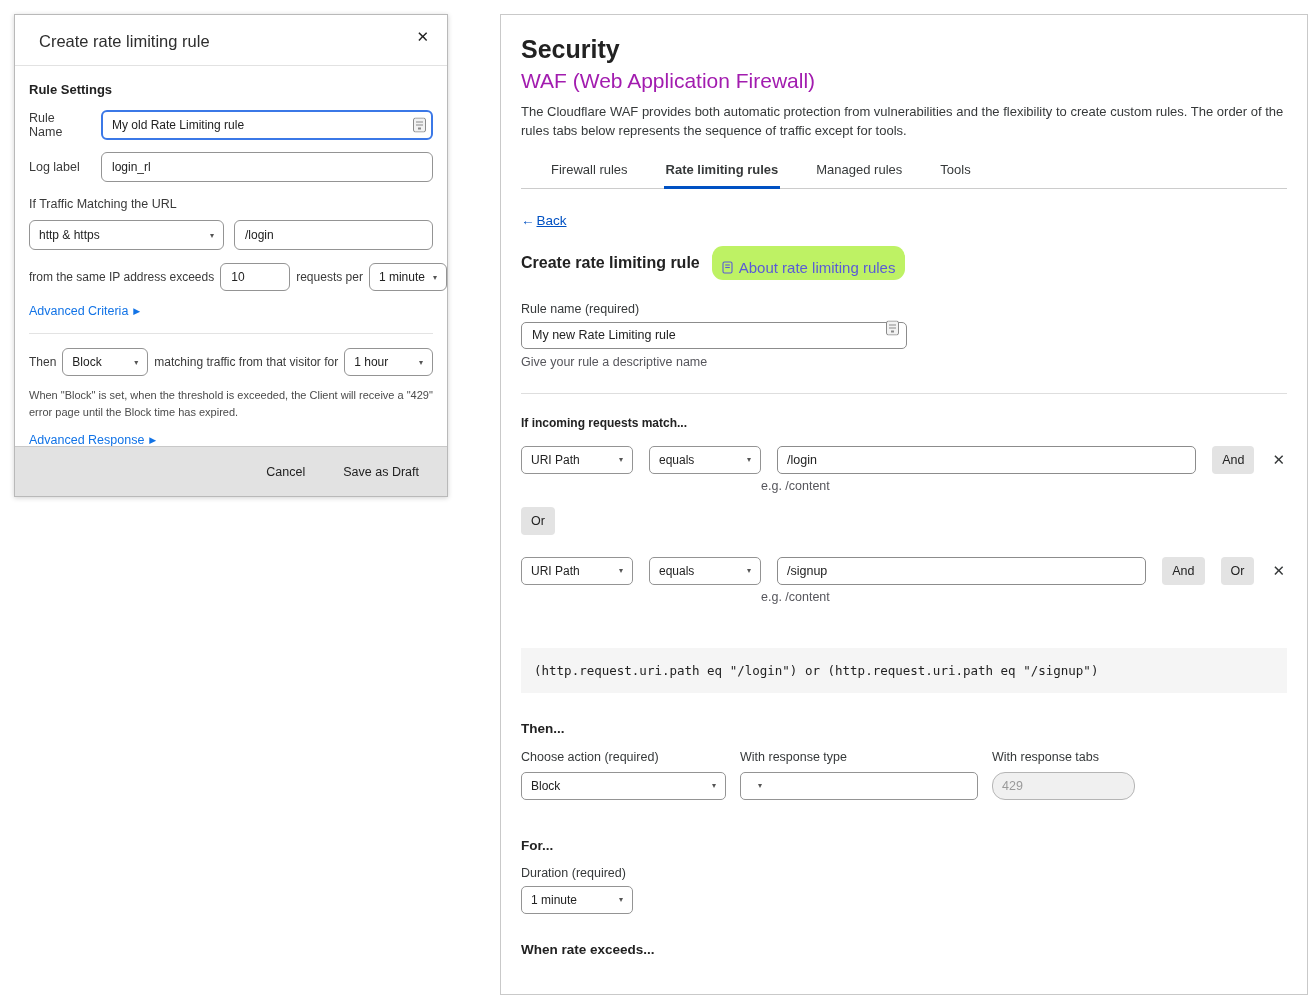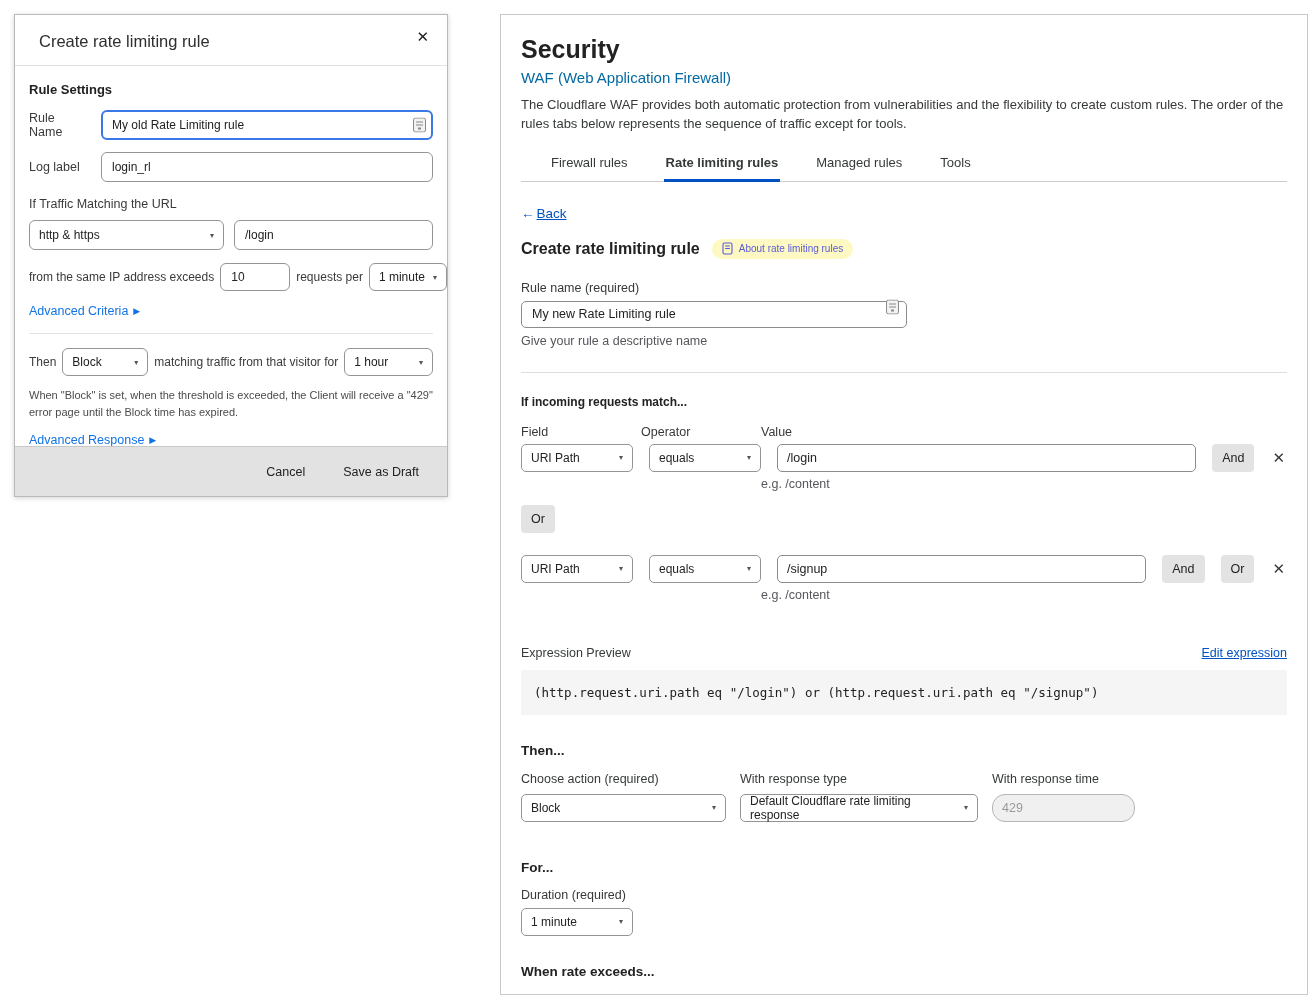--- a/index.html
+++ b/index.html
@@ -37,33 +37,33 @@
   .modal-footer { position:absolute; left:0; right:0; bottom:0; height:50px; background:#e2e2e2;
                   border-top:1px solid #c8c8c8; display:flex; align-items:center; justify-content:flex-end;
                   gap:38px; padding-right:28px; }
   .footer-btn { background:none; border:none; font-size:12.5px; color:#222; cursor:pointer;
                 font-family:"Liberation Sans", sans-serif; }
 
   
   .panel { position:absolute; left:500px; top:14px; width:808px; height:981px;
            background:#fff; border:1px solid #c9c9c9; padding:20px 20px; overflow:hidden; }
   .p-title { font-size:25px; font-weight:bold; color:#222; margin-bottom:5px; }
-  .p-subtitle { font-size:15px; font-weight:400; color:#0369a1; margin-bottom:10px; }
+  .p-subtitle { font-size:21px; font-weight:400; color:#a21caf; margin-bottom:10px; }
   .p-desc { font-size:13px; line-height:1.45; color:#36393a; margin-bottom:14px; }
   .tabs { display:flex; gap:34px; padding-left:28px; border-bottom:1px solid #cccccc; }
   .tab { font-size:13px; color:#36393a; padding:7px 2px 9px; border-bottom:3px solid transparent;
          margin-bottom:-1px; cursor:pointer; }
   .tab.active { font-weight:bold; border-bottom-color:#0051c3; }
   .back-link { display:inline-flex; align-items:center; gap:2px; margin:24px 0 18px; font-size:13.5px;
                color:#0051c3; cursor:pointer; }
   .back-link .bl-text { text-decoration:underline; }
   .form-title-row { display:flex; align-items:center; gap:12px; margin-bottom:22px; }
   .form-title { font-size:16px; font-weight:bold; color:#222; }
-  .badge { display:inline-flex; align-items:center; gap:6px; background:#fef9c3; color:#5a5bd7;
-           font-size:10px; padding:3px 10px 4px; border-radius:11px; cursor:pointer; }
+  .badge { display:inline-flex; align-items:center; gap:6px; background:#bef264; color:#5a5bd7;
+           font-size:15px; padding:13px 10px 4px; border-radius:11px; cursor:pointer; }
   .f-label { font-size:12.5px; color:#36393a; margin-bottom:6px; }
   .rn-wrap { position:relative; width:386px; }
   .p-input { width:100%; height:27px; border:1px solid #8c8c8c; border-radius:5px; padding:0 26px 0 10px;
              font-size:12.5px; font-family:"Liberation Sans", sans-serif; color:#222; outline:none; }
   .hint { font-size:12.5px; color:#56565c; margin-top:6px; }
   .divider { border-top:1px solid #dedede; margin:24px 0 22px; }
   .sec-head { font-size:12px; font-weight:bold; color:#222; margin-bottom:16px; }
   .match-labels { display:flex; gap:8px; margin-bottom:5px; font-size:12.5px; color:#36393a; }
   .match-labels .c1 { width:112px; } .match-labels .c2 { width:112px; }
   .match-row { display:flex; gap:16px; align-items:center; }
@@ -228,25 +228,20 @@
         <line x1="3" y1="7.5" x2="10" y2="7.5" stroke="#8a8a8a"></line>
         <rect x="5" y="10" width="3" height="2" fill="#8a8a8a"></rect>
       </svg>
     </div>
     <div class="hint">Give your rule a descriptive name</div>
 
     <div class="divider"></div>
 
     <div class="sec-head">If incoming requests match...</div>
 
-    <div class="match-labels">
-      <span class="c1">Field</span>
-      <span class="c2">Operator</span>
-      <span>Value</span>
-    </div>
 
     
     <div class="match-row">
       <div class="select sel">
         <span>URI Path</span>
         <span class="caret">▾</span>
       </div>
       <div class="select sel">
         <span>equals</span>
         <span class="caret">▾</span>
@@ -272,46 +267,41 @@
         <span class="caret">▾</span>
       </div>
       <input class="val" value="/signup" style="">
       <button class="gray-btn">And</button>
       <button class="gray-btn">Or</button>
       <button class="x-btn">✕</button>
     </div>
     <div class="row-hint">e.g. /content</div>
 
     <div class="expr-section">
-      <div class="expr-head">
-        <span class="expr-label">Expression Preview</span>
-        <a class="edit-link">Edit expression</a>
-      </div>
       <div class="expr-box">(http.request.uri.path eq "/login") or (http.request.uri.path eq "/signup")</div>
     </div>
 
     <div class="then-section">
       <div class="h4">Then...</div>
       <div class="then-grid">
         <div class="tg-col w205">
           <div class="f-label">Choose action (required)</div>
           <div class="select sel28">
             <span>Block</span>
             <span class="caret">▾</span>
           </div>
         </div>
         <div class="tg-col w238">
           <div class="f-label">With response type</div>
           <div class="select sel28">
-            <span>Default Cloudflare rate limiting response</span>
             <span class="caret">▾</span>
           </div>
         </div>
         <div class="tg-col w120">
-          <div class="f-label">With response time</div>
+          <div class="f-label">With response tabs</div>
           <input class="dis-input" disabled="" value="429" style="">
         </div>
       </div>
     </div>
 
     <div class="for-section">
       <div class="h4">For...</div>
       <div class="f-label">Duration (required)</div>
       <div class="select w112 sel28">
         <span>1 minute</span>

